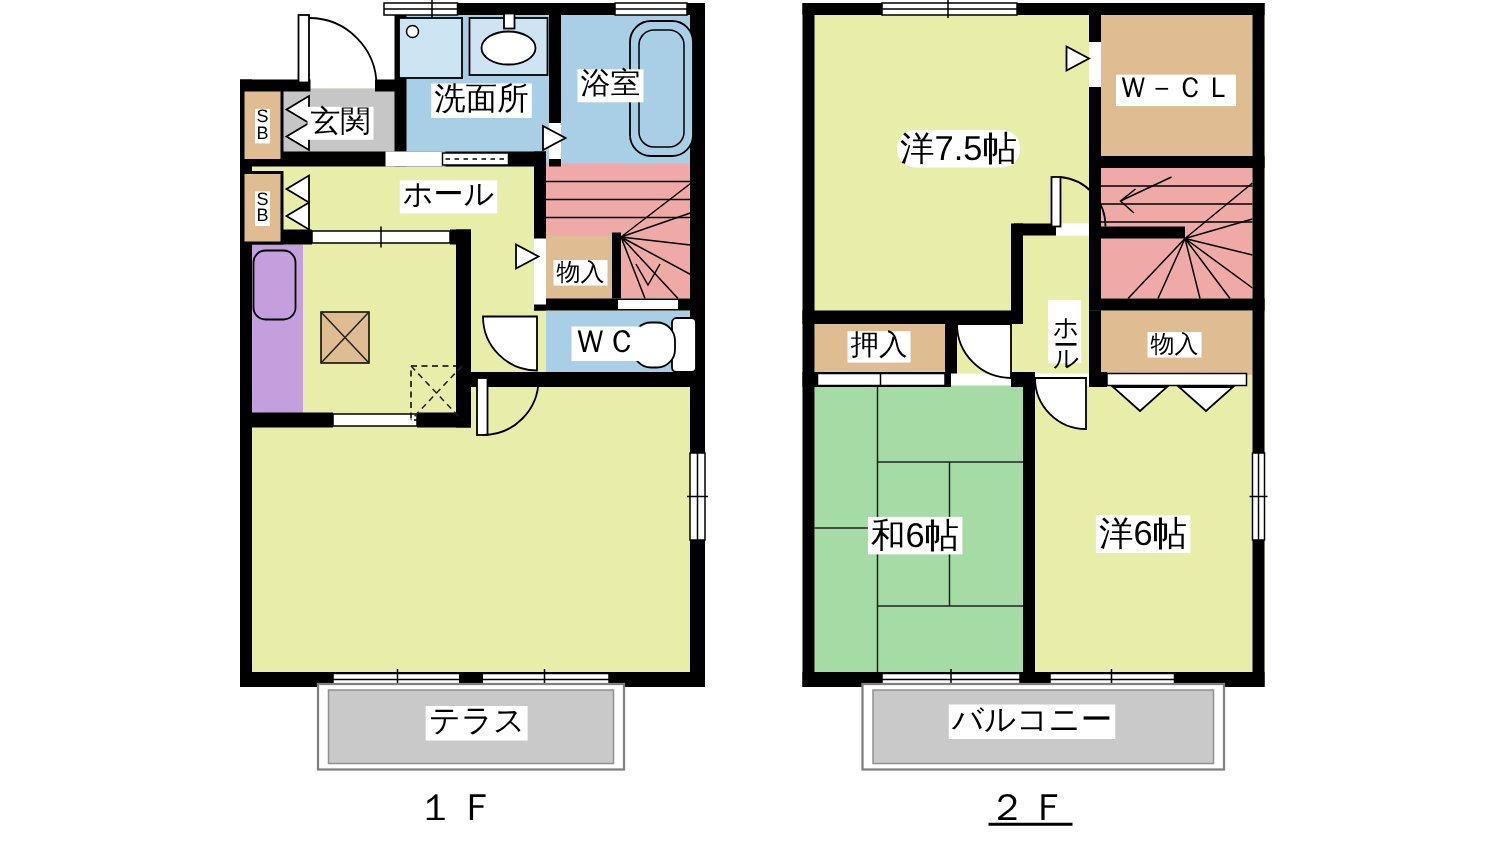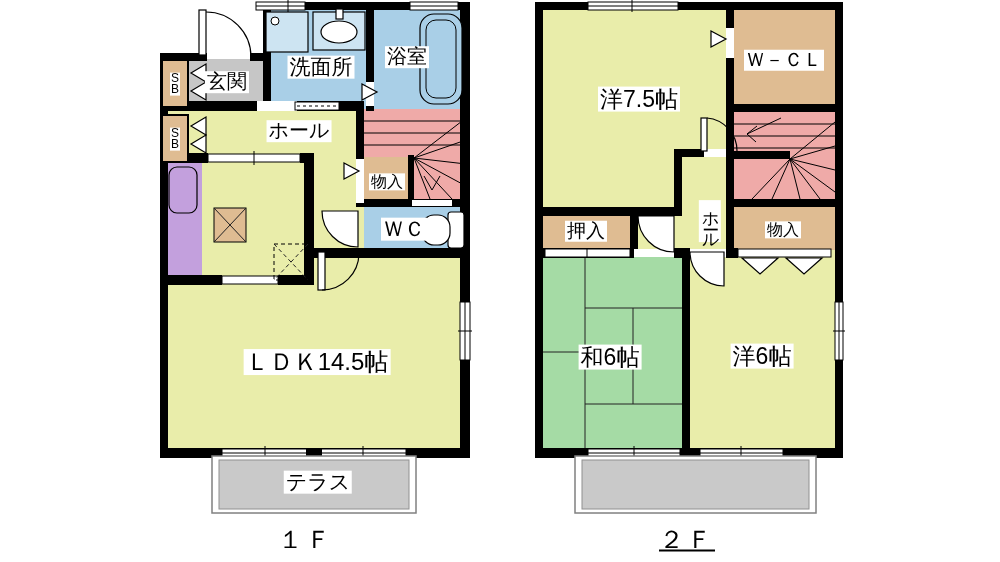--- a/index.html
+++ b/index.html
@@ -243,26 +243,26 @@
 <div class="lbl lbl-sb" style="left:175px;top:84px;font-size:12px;">S
 B</div>
 <div class="lbl lbl-sb" style="left:175px;top:139px;font-size:12px;">S
 B</div>
 <div class="lbl" style="left:227px;top:82px;font-size:20px;">玄関</div>
 <div class="lbl" style="left:321px;top:67px;font-size:21px;">洗面所</div>
 <div class="lbl" style="left:407px;top:57px;font-size:20px;font-family:Liberation Serif, serif;">浴室</div>
 <div class="lbl" style="left:299px;top:131px;font-size:20px;">ホール</div>
 <div class="lbl" style="left:387px;top:182px;font-size:16px;">物入</div>
 <div class="lbl" style="left:404px;top:229px;font-size:21px;">ＷＣ</div>
-<div class="lbl" style="left:317px;top:362px;font-size:24px;">ＬＤＫ14.5帖</div>
 <div class="lbl" style="left:306px;top:482px;font-size:21px;margin-left:12px;">テラス</div>
 <div class="lbl lbl-floor" style="left:306px;top:539px;font-size:25px;">１Ｆ</div>
 
-<div class="lbl" style="left:639px;top:99px;font-size:23px;">洋7.5帖</div>
+<div class="lbl" style="left:639px;top:99px;font-size:23px;border-radius:12px;">洋7.5帖</div>
 <div class="lbl" style="left:784px;top:60px;font-size:19px;text-align:right;">Ｗ－ＣＬ</div>
 <div class="lbl lbl-v" style="left:710px;top:221px;font-size:17px;">ホール</div>
 <div class="lbl" style="left:586px;top:231px;font-size:19px;">押入</div>
 <div class="lbl" style="left:783px;top:230px;font-size:16px;">物入</div>
 <div class="lbl" style="left:610px;top:357px;font-size:23px;">和6帖</div>
 <div class="lbl" style="left:762px;top:356px;font-size:23px;">洋6帖</div>
+<div class="lbl" style="left:688px;top:481px;font-size:21px;">バルコニー</div>
 <div class="lbl lbl-floor" style="left:687px;top:539px;font-size:25px;text-decoration:underline;">２Ｆ</div>
 
 </div>
 
 </body></html>

